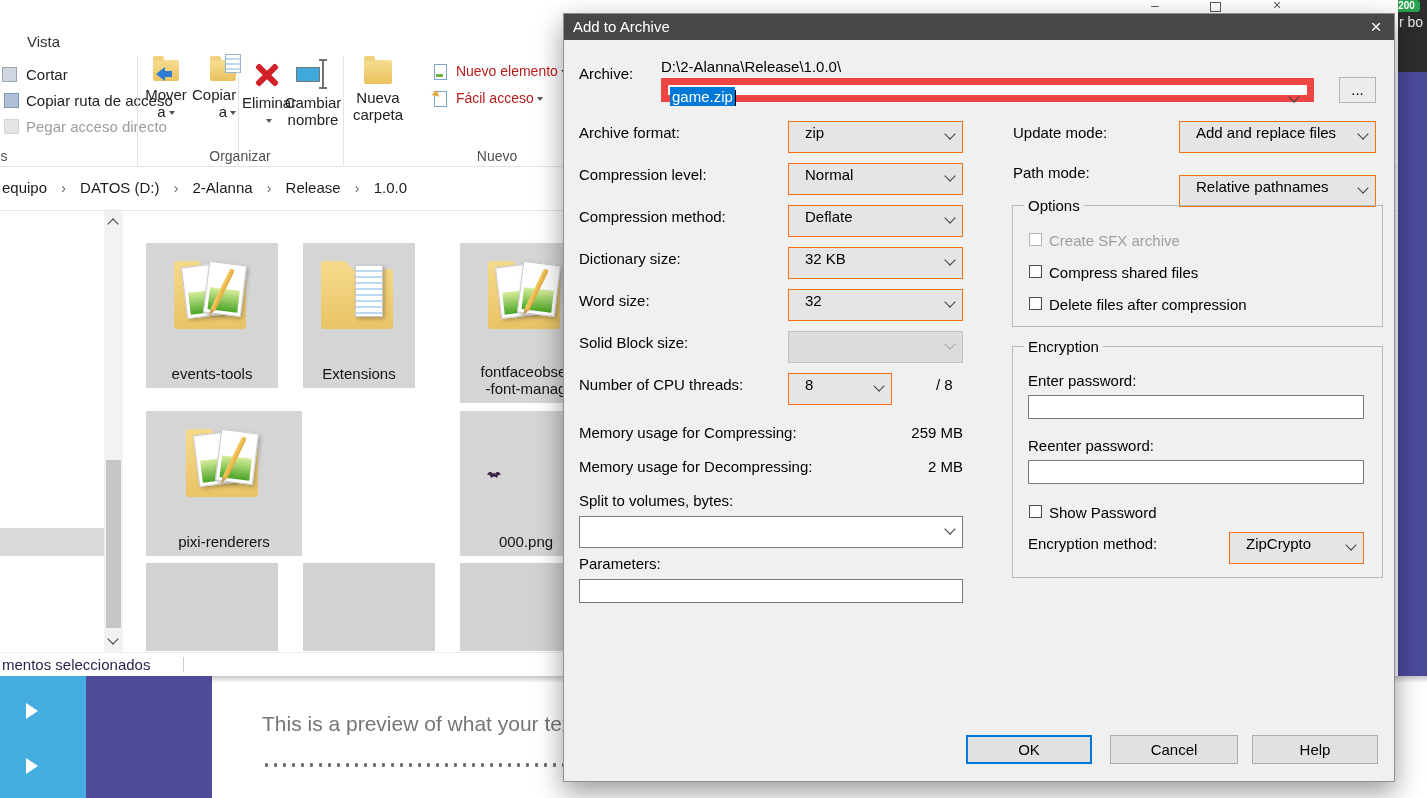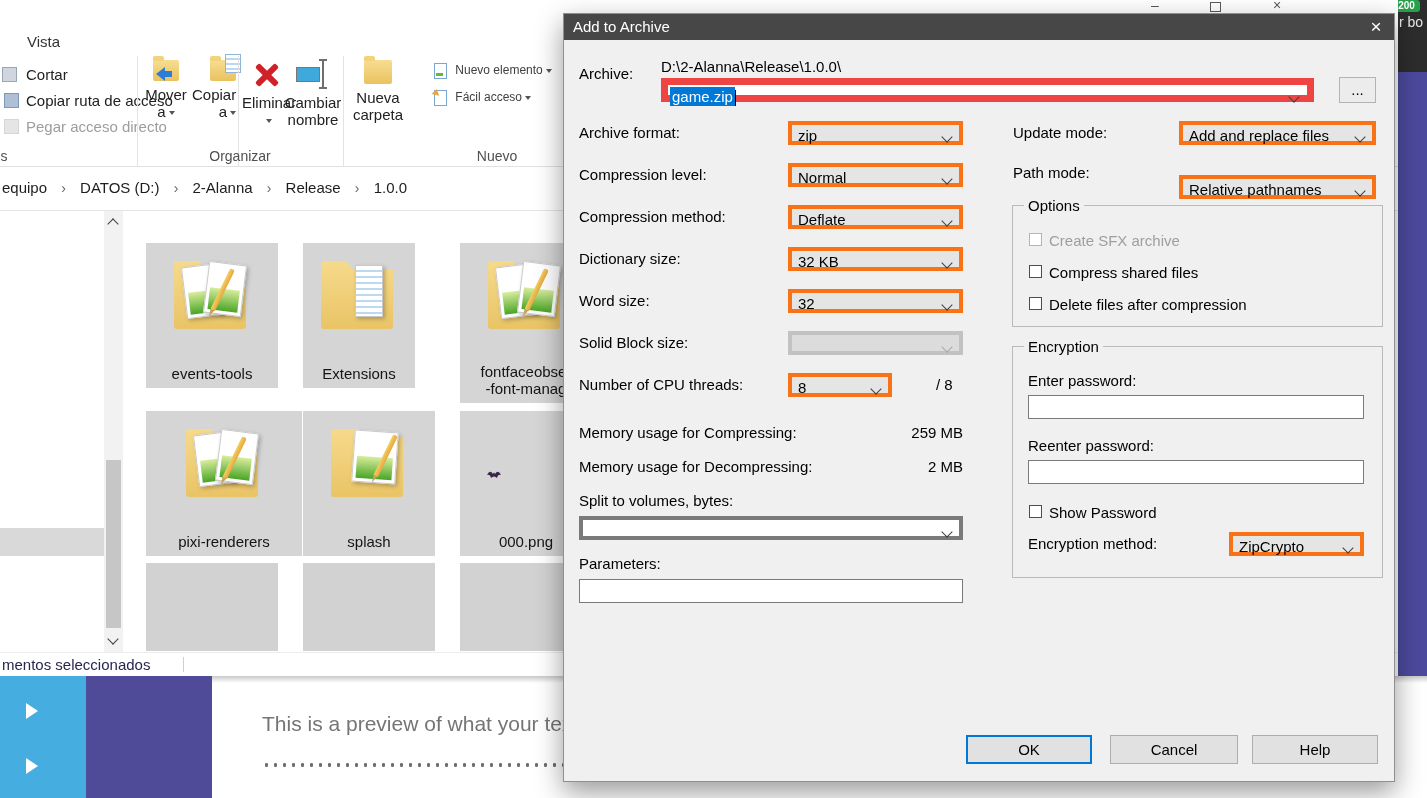--- a/index.html
+++ b/index.html
@@ -17,21 +17,21 @@
   .capbtn{top:0;width:30px;height:12px;color:#5a5a5a;font-size:14px;text-align:center;line-height:10px;overflow:hidden;}
   .maxbox{display:inline-block;width:9px;height:8px;border:1px solid #5a5a5a;margin-top:2px;}
   .ribbon{left:0;top:12px;width:100%;height:154px;background:#fff;border-bottom:1px solid #e2e2e2;}
   .rtab{left:27px;top:21px;font-size:15px;color:#333;}
   .rdiv{width:1px;top:44px;height:116px;background:#e3e3e3;}
   .cliprow{font-size:15px;color:#222;}
   .cliprow.dis{color:#9d9d9d;}
   .grplabel{top:136px;font-size:14px;color:#4f4f4f;text-align:center;}
   .bigbtn{top:44px;height:92px;text-align:center;font-size:15px;color:#222;}
   .bigbtn .blabel{margin-top:2px;line-height:17px;}
-  .smallrow{font-size:12px;color:#404040;}
+  .smallrow{font-size:14px;color:#b91c1c;}
   
   .ic-folder{display:inline-block;width:26px;height:21px;background:linear-gradient(#f7dd92,#eac25f);border-radius:2px;position:relative;}
   .ic-folder:before{content:"";position:absolute;left:0;top:-4px;width:11px;height:5px;background:#f3d27c;border-radius:2px 2px 0 0;}
   .ic-x{position:relative;width:30px;height:30px;display:inline-block;}
   .ic-x:before,.ic-x:after{content:"";position:absolute;left:1px;top:13px;width:28px;height:6px;background:#cf2127;border-radius:2px;}
   .ic-x:before{transform:rotate(45deg);}
   .ic-x:after{transform:rotate(-45deg);}
   .ic-rename{position:relative;display:inline-block;width:34px;height:30px;}
   .ic-rename .box{position:absolute;left:0;top:8px;width:22px;height:13px;background:#3fa9dc;border:1px solid #777;}
   .ic-rename .beam{position:absolute;right:6px;top:0;width:2px;height:30px;background:#6f6f6f;}
@@ -81,21 +81,21 @@
   .badge{left:1393px;top:0;width:27px;height:12px;background:#27a14b;color:#fff;font-size:10px;font-weight:bold;text-align:center;line-height:12px;border-radius:3px;}
   .rcol-purple{left:1398px;top:72px;width:29px;height:718px;background:#4c4a9d;}
   .rcol-foot{left:1398px;top:790px;width:29px;height:8px;background:#63636c;}
   
   .dialog{left:563px;top:13px;width:830px;height:767px;background:#f0f0f0;border:1px solid #8f8f8f;
           box-shadow:0 10px 26px rgba(0,0,0,.4);z-index:10;}
   .dtitle{left:0;top:0;right:0;height:26px;background:#474747;color:#fff;font-size:15px;line-height:26px;padding-left:9px;box-sizing:border-box;}
   .dclose{right:2px;top:0;width:32px;height:26px;color:#fff;font-size:19px;line-height:25px;text-align:center;}
   .dlabel{font-size:15px;color:#000;}
   .dlabel.dim{color:#9e9e9e;}
-  .combo{height:24px;background:#e5e5e5;border:4px solid #f97316;box-sizing:border-box;font-size:15px;color:#000;line-height:22px;padding-left:6px;}
+  .combo{height:32px;background:#e5e5e5;border:1px solid #f97316;box-sizing:border-box;font-size:15px;color:#000;line-height:22px;padding-left:16px;}
   .combo .chv{position:absolute;right:8px;top:8px;}
   .combo.disabled{background:#dcdcdc;border-color:#c2c2c2;}
   .combo.white{background:#fff;border-color:#7a7a7a;}
   .tinput{height:24px;background:#fff;border:1px solid #7a7a7a;box-sizing:border-box;font-size:15px;padding:0 4px;font-family:"Liberation Sans",sans-serif;}
   .cb{width:13px;height:13px;background:#fff;border:1px solid #4d4d4d;box-sizing:border-box;}
   .cb.dis{border-color:#b5b5b5;}
   .gbox{border:1px solid #bababa;}
   .gbox .legend{position:absolute;left:11px;top:-9px;background:#f0f0f0;padding:0 4px;font-size:15px;}
   .dbtn{height:29px;background:#e1e1e1;border:1px solid #adadad;box-sizing:border-box;font-size:15px;text-align:center;line-height:27px;}
   .dbtn.primary{border:2px solid #0078d7;line-height:25px;}
@@ -255,30 +255,20 @@
       <span class="paper" style="left:16px;top:12px;transform:rotate(-7deg);">
           <span class="img"></span>
         </span>
       <span class="paper" style="left:38px;top:10px;transform:rotate(7deg);">
           <span class="img"></span>
         </span>
       <span class="pencil" style="left:52px;top:14px;transform:rotate(26deg);"></span>
     </span>
     <div class="lbl">pixi-renderers</div>
   </div>
-  <div class="abs tile" style="left:303px;top:395px;width:132px;height:145px;">
-    <span class="fold">
-      <span class="fback"></span>
-      <span class="paper" style="left:28px;top:10px;transform:rotate(4deg);width:42px;">
-          <span class="img"></span>
-        </span>
-      <span class="pencil" style="left:58px;top:12px;transform:rotate(26deg);"></span>
-    </span>
-    <div class="lbl">splash</div>
-  </div>
   <div class="abs tile" style="left:460px;top:395px;width:132px;height:145px;">
     <svg width="16" height="12" style="position:absolute;left:26px;top:57px;" viewBox="0 0 16 12">
       <path d="M1 7 Q4 1 7 6 Q8 3 9 6 Q12 1 15 7 Q12 6 11 10 Q8 7 5 10 Q4 6 1 7 Z" fill="#3c2547"></path>
     </svg>
     <div class="lbl">000.png</div>
   </div>
 
   <div class="abs ph" style="left:146px;top:563px;width:132px;height:88px;"></div>
   <div class="abs ph" style="left:303px;top:563px;width:132px;height:88px;"></div>
   <div class="abs ph" style="left:460px;top:563px;width:132px;height:88px;"></div>

